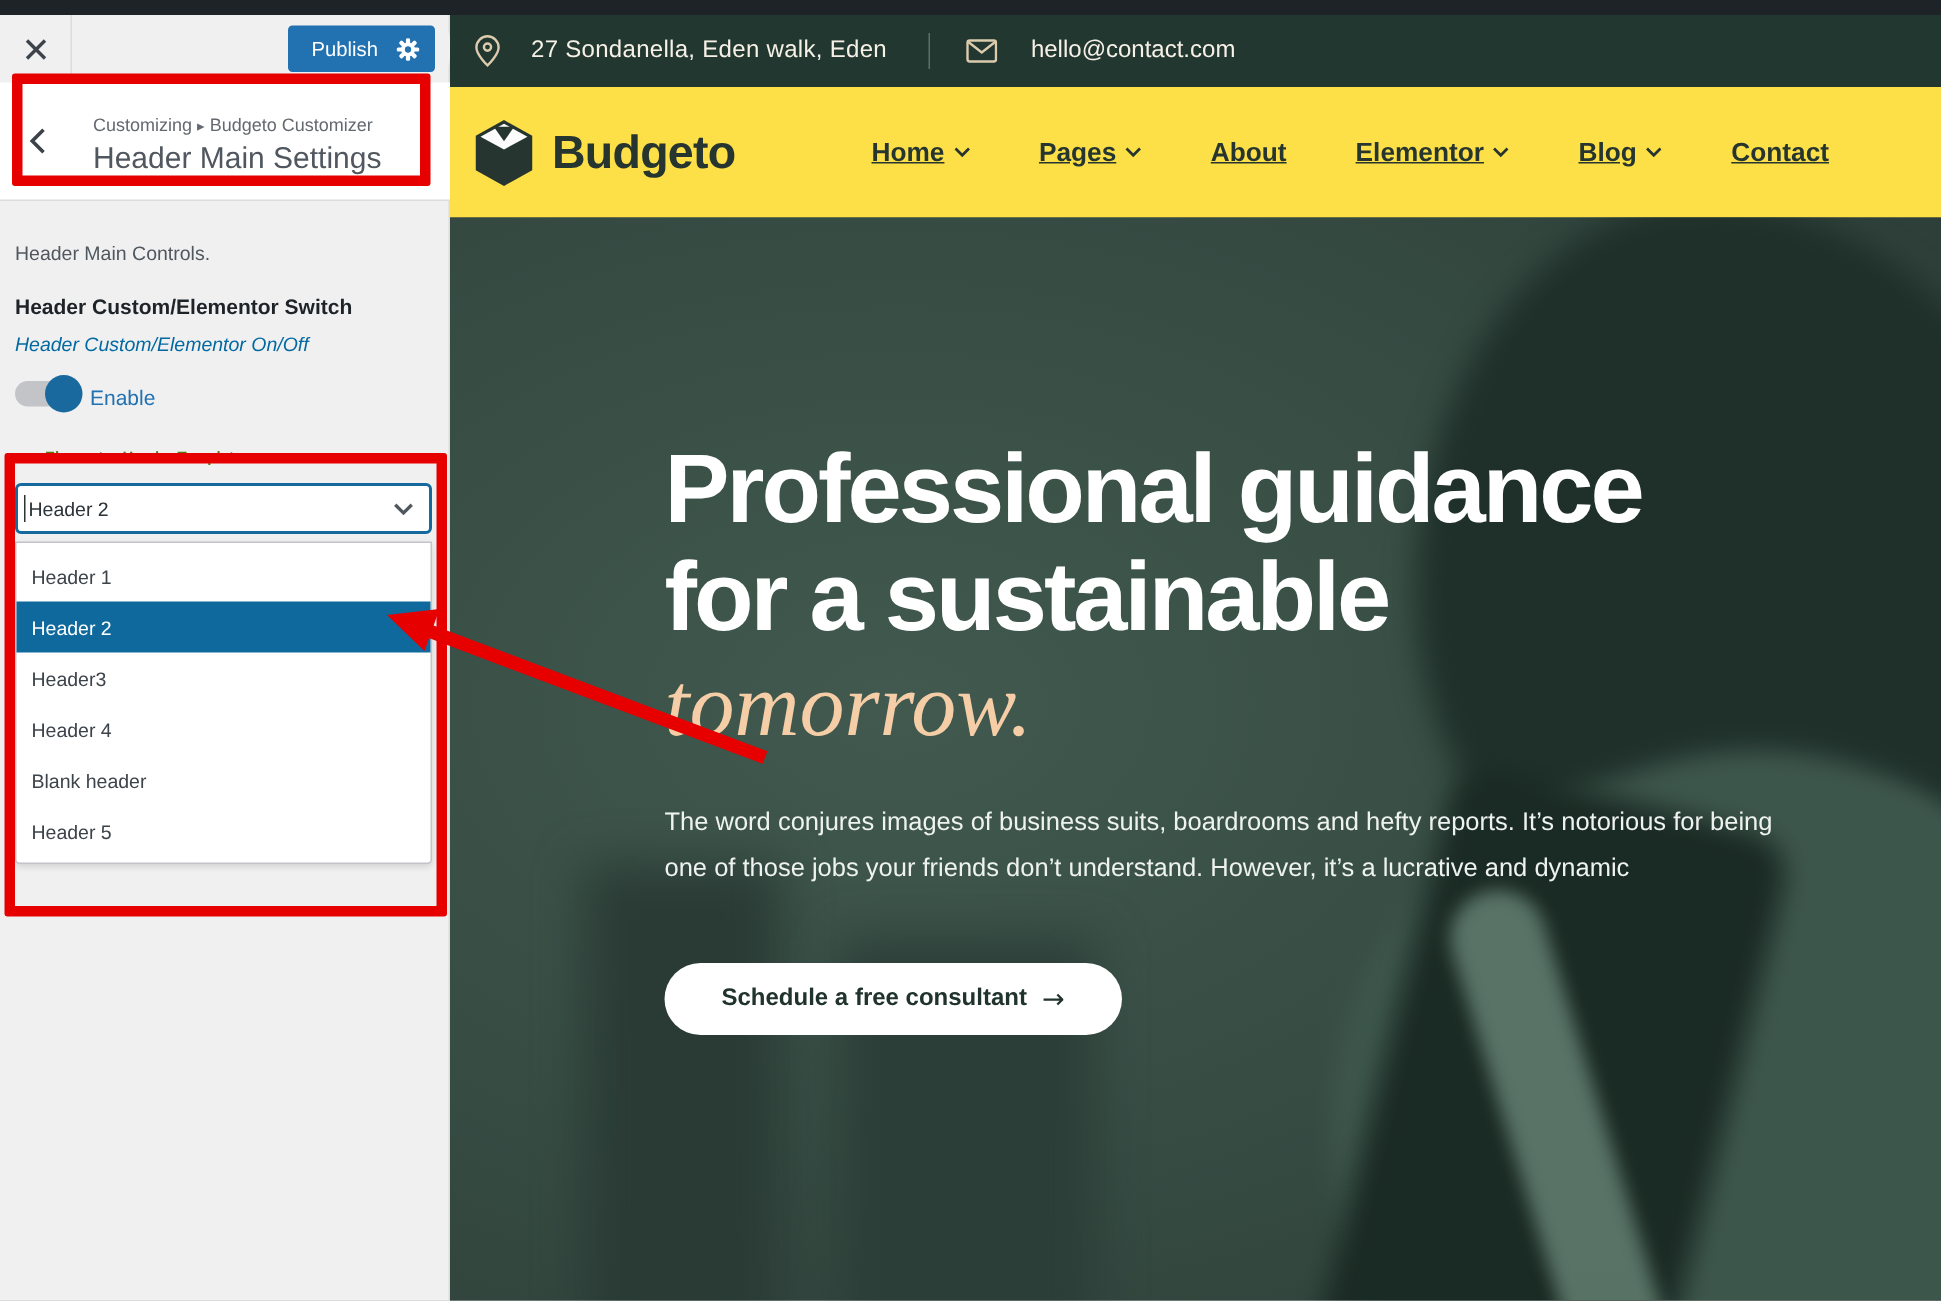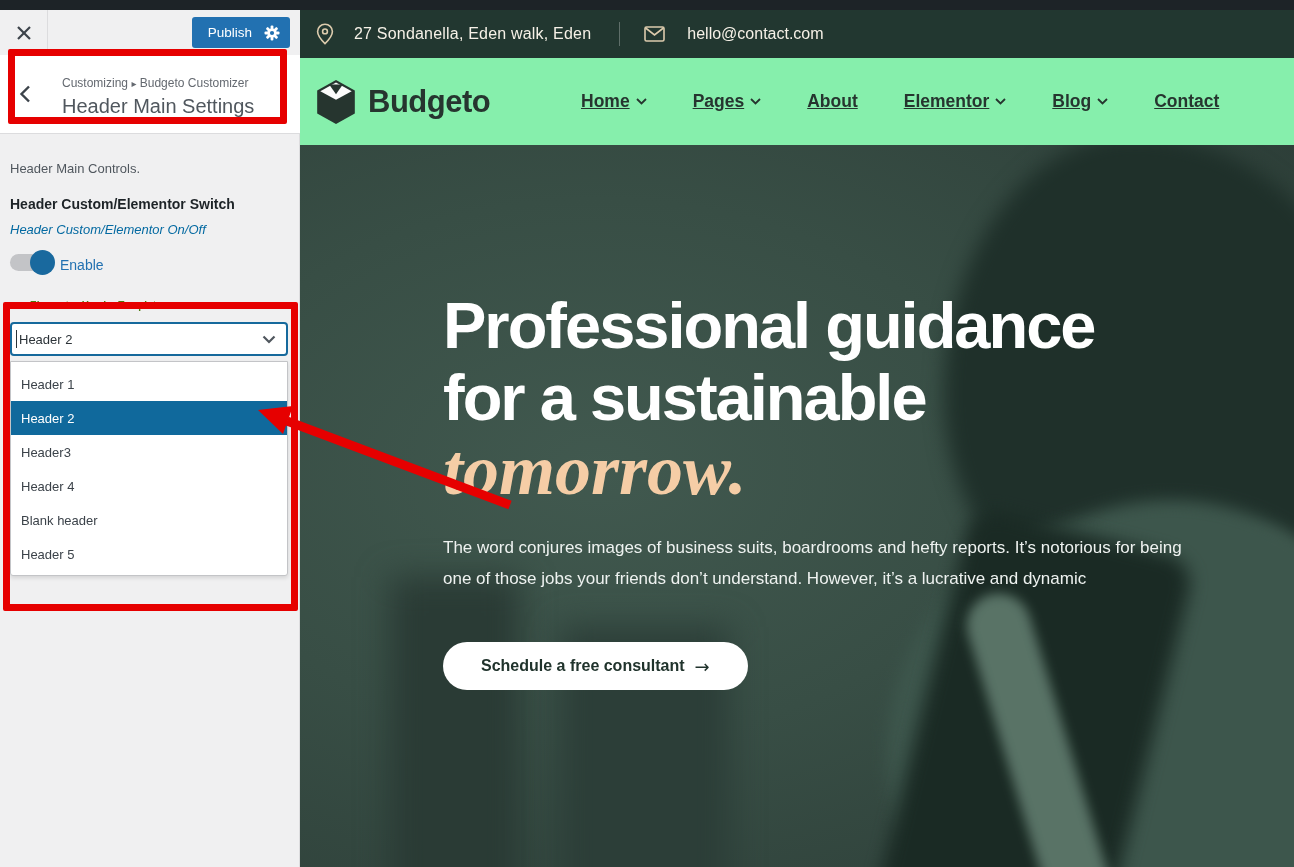--- a/index.html
+++ b/index.html
@@ -6,21 +6,21 @@
   html,body { width:1294px; height:867px; overflow:hidden; background:#f0f0f1;
               font-family:"Liberation Sans", sans-serif; }
   .abs { position:absolute; }
 
   
   #top-strip { left:0; top:0; width:1294px; height:10px; background:#1d2327; z-index:5; }
 
   
   #sidebar { left:0; top:10px; width:300px; height:857px; background:#f0f0f1; z-index:10; border-right:1px solid #dcdcde; }
 
-  #sb-topbar { left:0; top:0; width:300px; height:45px; background:#f0f0f1; }
+  #sb-topbar { left:0; top:0; width:300px; height:45px; background:#f0f0f1;border-radius:17px; }
   #close-btn { left:0; top:0; width:48px; height:45px; border-right:1px solid #dcdcde;
                display:flex; align-items:center; justify-content:center; cursor:pointer; }
   #publish-btn { right:10px; top:7px; height:31px; background:#2271b1; border-radius:3px;
                  display:flex; align-items:center; padding:0 10px 0 16px; gap:12px; cursor:pointer; }
   #publish-btn span { color:#fff; font-size:13.5px; }
 
   #title-panel { left:0; top:45px; width:300px; height:79px; background:#ffffff; border-bottom:1px solid #dcdcde; }
   #back-arrow { left:10px; top:22px; width:30px; height:34px; display:flex; align-items:center; justify-content:center; cursor:pointer; }
   .crumb { left:62px; top:21px; font-size:12px; color:#646970; }
   .panel-title { left:62px; top:40px; font-size:20px; color:#50575e; font-weight:400; }
@@ -56,21 +56,21 @@
   
   #preview { left:300px; top:10px; width:994px; height:857px; background:#384e45; overflow:hidden; }
 
   #site-topbar { left:0; top:0; width:994px; height:48px; background:#223730;
                  display:flex; align-items:center; color:#f6f1e7; }
   #site-topbar .addr { margin-left:20px; font-size:16px; letter-spacing:.2px; }
   #tb-divider { width:1px; height:24px; background:rgba(255,255,255,.28); margin-left:28px; }
   #site-topbar .mail { margin-left:22px; font-size:16px; }
   .tb-ic { margin-left:16px; display:flex; }
 
-  #site-header { left:0; top:48px; width:994px; height:87px; background:#86efac;
+  #site-header { left:0; top:48px; width:994px; height:87px; background:#fde047;
                  display:flex; align-items:center; }
   #logo { display:flex; align-items:center; gap:11px; margin-left:15px; cursor:pointer; }
   #logo .logo-text { font-size:31px; font-weight:bold; color:#26352f; letter-spacing:-.5px; }
   #main-nav { position:absolute; left:281px; top:0; height:87px; display:flex; align-items:center; gap:46px; }
   .nav-item { display:flex; align-items:center; gap:6px; font-size:17.5px; font-weight:bold;
               color:#26352f; cursor:pointer; white-space:nowrap;text-decoration:underline; }
 
   #hero { left:0; top:135px; width:994px; height:722px; overflow:hidden;
           background:radial-gradient(ellipse 900px 600px at 30% 45%, #41594f 0%, #384e45 45%, #2c3d37 100%); }
   .blob { position:absolute; pointer-events:none; }
@@ -82,22 +82,22 @@
                    border-radius:45%; transform:rotate(-18deg); filter:blur(8px); }
   #vest-blob { right:150px; bottom:-120px; width:230px; height:460px; background:#1a2a24;
                transform:rotate(14deg); border-radius:30px; filter:blur(9px); }
   #strap-blob { right:220px; bottom:-80px; width:64px; height:360px; background:#648072;
                 transform:rotate(-17deg); border-radius:32px; filter:blur(6px); opacity:.85; }
   #window-blob1 { left:90px; bottom:-40px; width:130px; height:330px; background:#2a3b35; filter:blur(16px); }
   #window-blob2 { left:260px; bottom:-60px; width:170px; height:300px; background:#2c3e38; filter:blur(16px); }
 
   #hero-content { position:absolute; left:143px; top:145px; width:760px; }
   #hero-heading { font-size:65px; line-height:72px; font-weight:bold; color:#ffffff; letter-spacing:-2px; }
-  #hero-accent { display:block; font-family:"Liberation Serif", serif; font-style:italic; font-weight:bold;
-                 font-size:72px; line-height:72px; color:#f5cda6; letter-spacing:0; }
+  #hero-accent { display:block; font-family:"Liberation Serif", serif; font-style:italic; font-weight:normal;
+                 font-size:60px; line-height:72px; color:#f5cda6; letter-spacing:0; }
   #hero-para { margin-top:26px; width:745px; font-size:17px; line-height:31px; color:#eef2f0; }
   #hero-cta { margin-top:48px; display:inline-flex; align-items:center; gap:10px; height:48px;
               padding:0 38px; background:#ffffff; border:none; border-radius:26px;
               font-family:"Liberation Sans", sans-serif;
               font-size:16px; font-weight:bold; color:#20332c; cursor:pointer; }
   .uarrow { font-family:"DejaVu Sans", sans-serif; font-weight:normal; font-size:18px; }
 </style>
 </head>
 <body>
 

